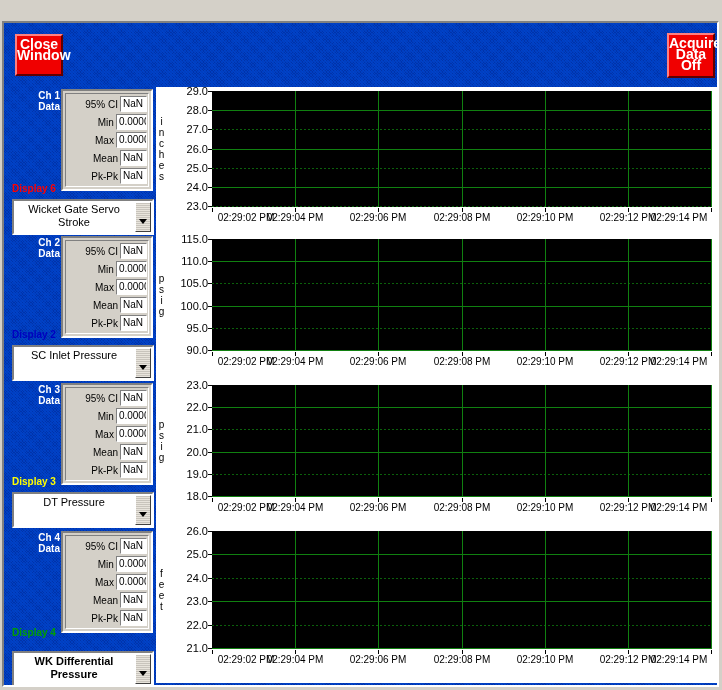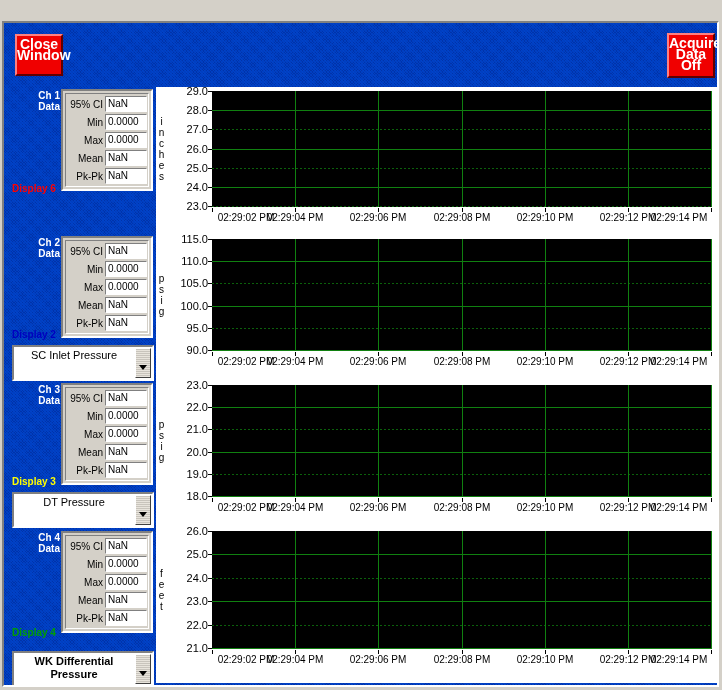--- a/index.html
+++ b/index.html
@@ -61,21 +61,21 @@
 
   .disp-label{position:absolute;font-size:10px;font-weight:bold;left:8px;}
 
   
   .stats{position:absolute;left:57px;width:92px;
          background:#d4d0c8;box-sizing:border-box;
          border:2px solid;border-color:#808080 #ffffff #ffffff #808080;
          padding:2px;}
   .stats-in{border:1px solid;border-color:#808080 #ffffff #ffffff #808080;
             padding:1px;box-sizing:border-box;}
-  .strow{display:flex;align-items:center;height:18px;}
+  .strow{display:flex;align-items:center;height:18px;margin-left:15px;}
   .stlab{width:38px;text-align:right;font-size:10px;color:#000;
          padding-right:2px;white-space:nowrap;box-sizing:border-box;}
   .stval{flex:1 1 auto;height:16px;background:#ffffff;font-size:10px;
          color:#000;box-sizing:border-box;padding:1px 0 0 2px;
          border:1px solid;border-color:#808080 #ffffff #ffffff #808080;
          white-space:nowrap;overflow:hidden;}
 
   
   .ddl{position:absolute;left:8px;width:142px;height:36px;
        background:#ffffff;box-sizing:border-box;
@@ -158,20 +158,26 @@
                   <div class="stlab">Mean</div>
                   <div class="stval">NaN</div>
                 </div>
                 <div class="strow">
                   <div class="stlab">Pk-Pk</div>
                   <div class="stval">NaN</div>
                 </div>
               </div>
             </div>
             <div class="disp-label" style="top: 96px; color: rgb(255, 0, 0);">Display 6</div>
+            <div class="ddl" style="top: 112px;">
+              <div class="ddl-text">
+                <span style="display: block;">Wicket Gate Servo Stroke</span>
+              </div>
+              <div class="ddl-btn"></div>
+            </div>
           </div>
           <div class="graph" style="left: 152px; top: 0px; width: 565px; height: 148px;">
             <div class="g-unit" style="top: 29px;">
               <div>i</div>
               <div>n</div>
               <div>c</div>
               <div>h</div>
               <div>e</div>
               <div>s</div>
             </div>

